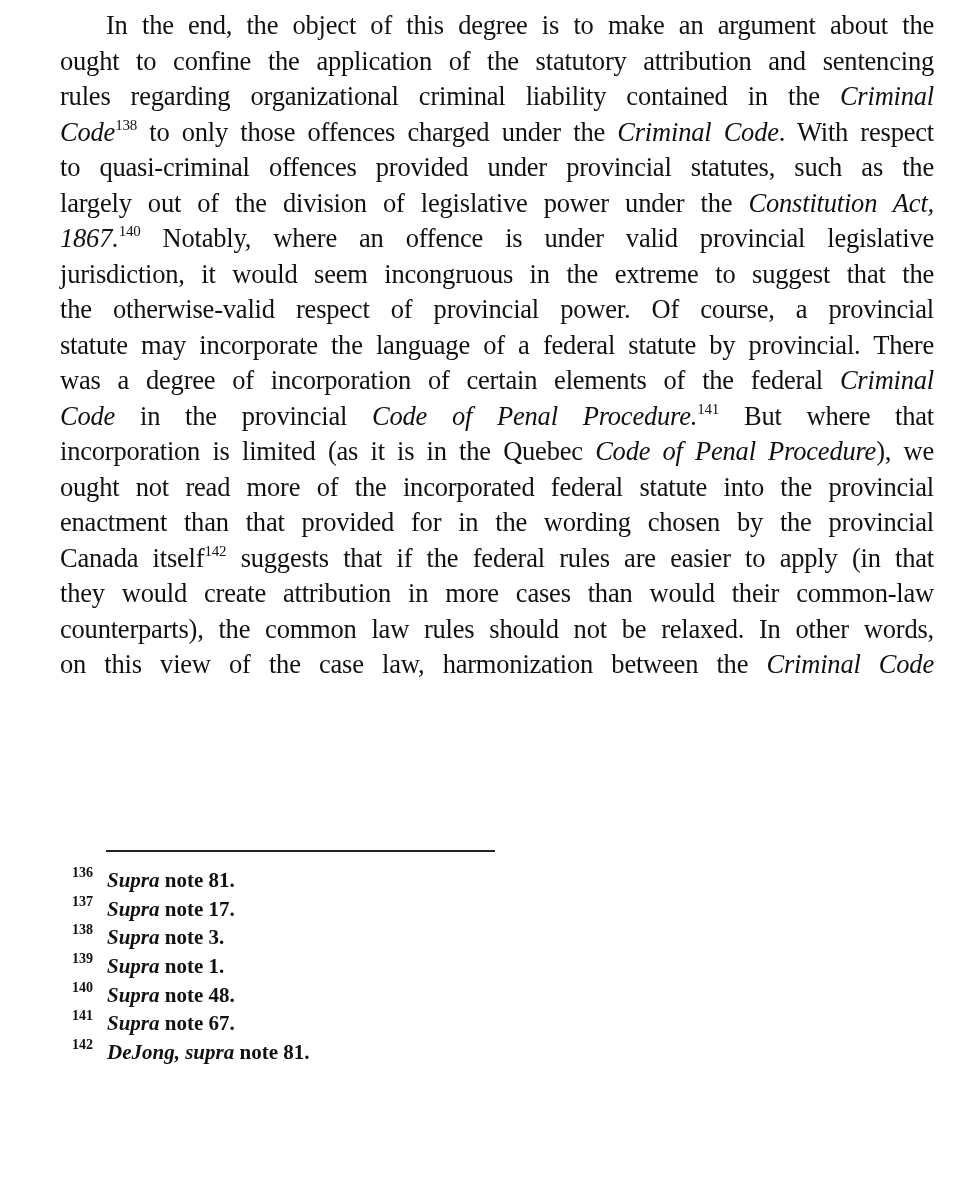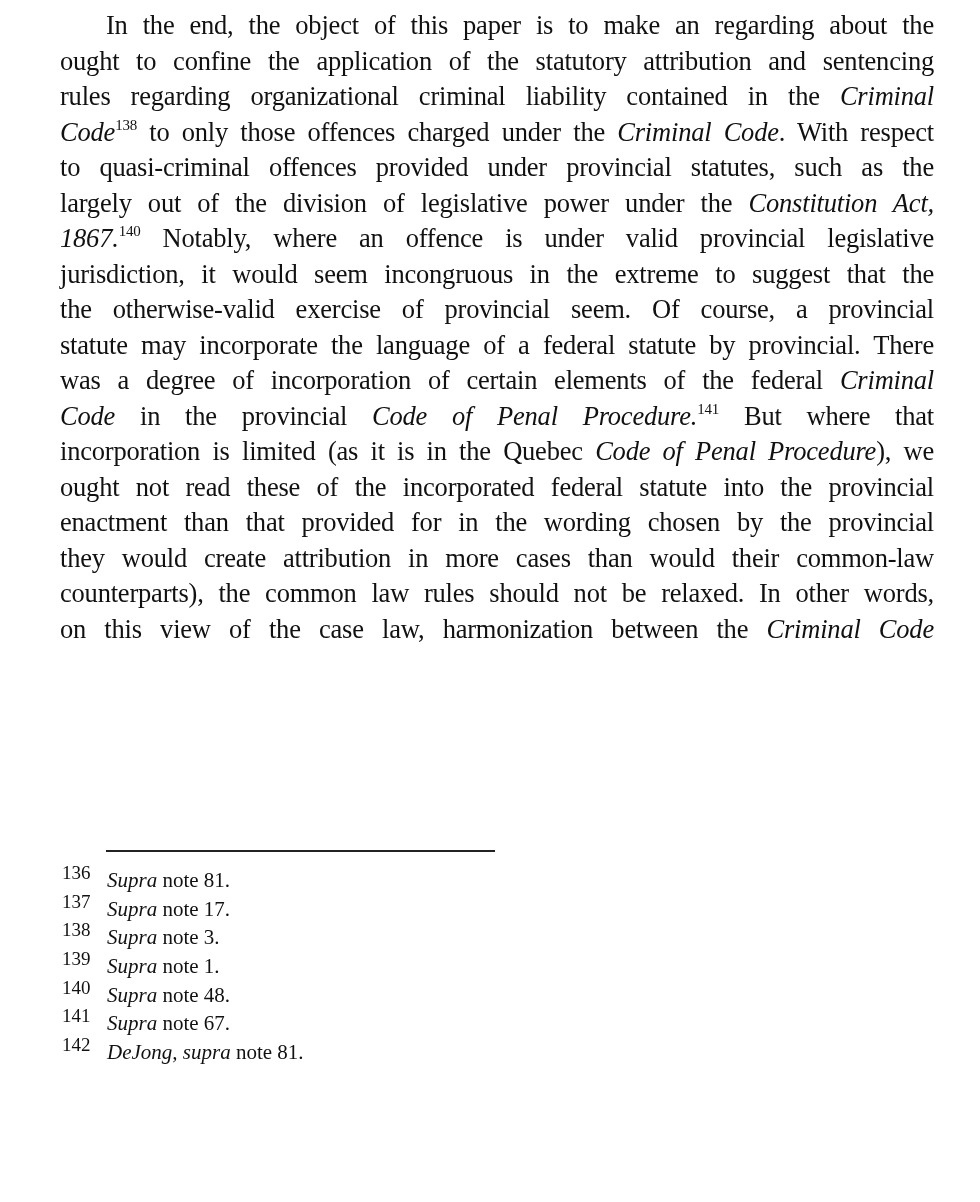--- a/index.html
+++ b/index.html
@@ -5,42 +5,43 @@
   html, body { margin: 0; padding: 0; background: #ffffff; }
   body { width: 980px; height: 1202px; position: relative; overflow: hidden; color: #111; }
   .page { position: absolute; left: 60px; top: 8px; width: 874px; font-family: "Liberation Serif", "DejaVu Serif", serif; }
   .line { display: block; height: 35.5px; line-height: 35.5px; font-size: 26.5px; white-space: nowrap; text-align: justify; text-align-last: justify; letter-spacing: -0.2px; }
   .line.first { text-indent: 0; padding-left: 46px; }
   sup { font-size: 15px; line-height: 0; vertical-align: 11px; }
   i { font-style: italic; }
   .rule { position: absolute; left: 106px; top: 850px; width: 389px; height: 2px; background: #222; }
   .footnotes { position: absolute; left: 60px; top: 866px; font-family: "Liberation Serif", "DejaVu Serif", serif; }
   .fn { position: relative; height: 28.7px; line-height: 28.7px; font-size: 21px; white-space: nowrap; }
-  .fn-num { position: absolute; left: 2px; top: -7px; font-size: 19px; }
-  .fn-text { position: absolute; left: 47px; top: 0; }
+  .fn-num { position: absolute; left: 12px; top: -7px; font-size: 14px; font-weight: bold; }
+  .fn-text { position: absolute; left: 47px; top: 0; font-weight: bold; }
 </style>
 </head>
 <body>
 
 <div class="page" id="body-text">
-    <span class="line first">In the end, the object of this paper is to make an regarding about the</span>
+    <span class="line first">In the end, the object of this degree is to make an argument about the</span>
     <span class="line">ought to confine the application of the statutory attribution and sentencing</span>
     <span class="line">rules regarding organizational criminal liability contained in the <i>Criminal</i></span>
     <span class="line"><i>Code</i><sup>138</sup> to only those offences charged under the <i>Criminal Code</i>. With respect</span>
     <span class="line">to quasi-criminal offences provided under provincial statutes, such as the</span>
     <span class="line">largely out of the division of legislative power under the <i>Constitution Act,</i></span>
     <span class="line"><i>1867.</i><sup>140</sup> Notably, where an offence is under valid provincial legislative</span>
     <span class="line">jurisdiction, it would seem incongruous in the extreme to suggest that the</span>
-    <span class="line">the otherwise-valid exercise of provincial seem. Of course, a provincial</span>
+    <span class="line">the otherwise-valid respect of provincial power. Of course, a provincial</span>
     <span class="line">statute may incorporate the language of a federal statute by provincial. There</span>
     <span class="line">was a degree of incorporation of certain elements of the federal <i>Criminal</i></span>
     <span class="line"><i>Code</i> in the provincial <i>Code of Penal Procedure.</i><sup>141</sup> But where that</span>
     <span class="line">incorporation is limited (as it is in the Quebec <i>Code of Penal Procedure</i>), we</span>
-    <span class="line">ought not read these of the incorporated federal statute into the provincial</span>
+    <span class="line">ought not read more of the incorporated federal statute into the provincial</span>
     <span class="line">enactment than that provided for in the wording chosen by the provincial</span>
+    <span class="line">Canada itself<sup>142</sup> suggests that if the federal rules are easier to apply (in that</span>
     <span class="line">they would create attribution in more cases than would their common-law</span>
     <span class="line">counterparts), the common law rules should not be relaxed. In other words,</span>
     <span class="line">on this view of the case law, harmonization between the <i>Criminal Code</i></span>
   </div>
 <div class="rule"></div>
 <div class="footnotes" id="footnotes">
     <div class="fn">
       <span class="fn-num">136</span>
       <span class="fn-text"><i>Supra</i> note 81.</span>
     </div>

